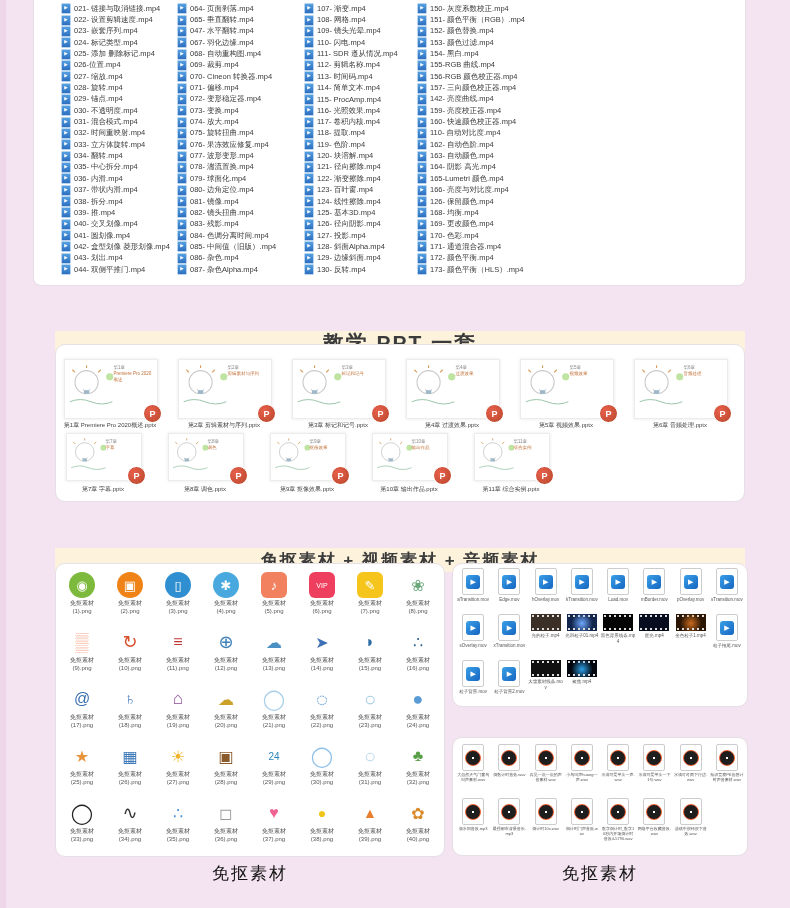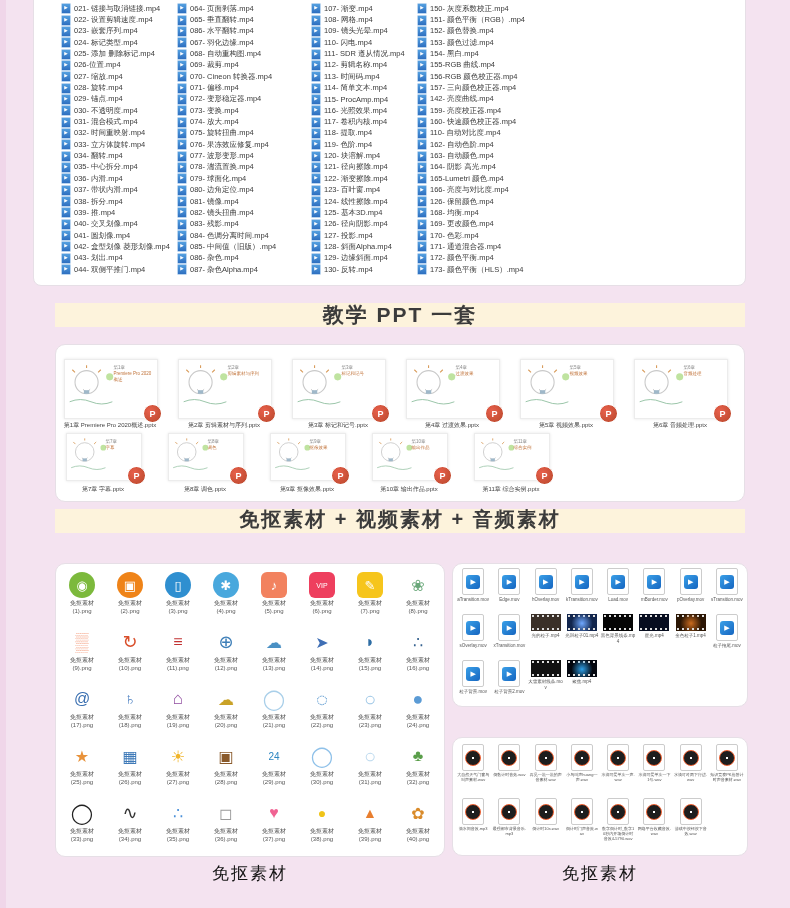--- a/index.html
+++ b/index.html
@@ -8,23 +8,23 @@
   .left-strip{position:absolute;left:0;top:0;width:6px;height:100%;background:#f0d6e9;}
   .panel{position:absolute;background:#fff;border:1px solid #e6dfe6;border-radius:10px;box-sizing:border-box;}
   
   .files-panel{left:33px;top:-18px;width:713px;height:304px;border-radius:8px;}
   .file-col{position:absolute;top:20px;}
   .file-item{height:11.35px;display:flex;align-items:center;white-space:nowrap;font-size:7.5px;color:#3a3a3a;}
   .file-ic{flex:0 0 auto;width:8px;height:9px;margin-right:3px;border:1px solid #b9d4ef;border-radius:1px;
            background:linear-gradient(#54a0e0,#2e6fc0);color:#fff;font-size:4.5px;line-height:8px;text-align:center;}
   
   .band{position:absolute;left:55px;width:690px;height:24px;background:#fdf3dc;color:#3b3b3b;font-weight:bold;
-        display:flex;align-items:center;justify-content:center;letter-spacing:2px;}
+        display:flex;align-items:center;justify-content:center;letter-spacing:2px;margin-top:28px;}
   .band1{top:303px;font-size:21px;}
-  .band2{top:509px;font-size:20px;align-items:flex-end;}
+  .band2{top:520px;font-size:17px;align-items:flex-end;}
   
   .ppt-panel{left:55px;top:344px;width:690px;height:158px;}
   .ppt-card{position:absolute;background:#fff;border:1px solid #ececec;box-shadow:0 0 3px rgba(0,0,0,.10);}
   .doodle{position:absolute;left:2px;top:2px;width:58%;height:85%;}
   .ppt-title{position:absolute;right:3px;top:5px;width:44%;font-size:4.5px;line-height:1.35;text-align:left;}
   .ppt-title .ch{color:#8a8a8a;display:block;}
   .ppt-title .tt{color:#c1733a;display:block;}
   .ppt-badge{position:absolute;right:-5px;bottom:-5px;width:17px;height:17px;border-radius:50%;
              background:radial-gradient(circle at 35% 35%,#e8604c,#b7472a);color:#fff;font-size:9px;font-weight:bold;
              display:flex;align-items:center;justify-content:center;border:1px solid #fff;}
@@ -178,21 +178,21 @@
         <div class="file-item">
           <span class="file-ic">▶</span>
           <span>064- 页面剥落.mp4</span>
         </div>
         <div class="file-item">
           <span class="file-ic">▶</span>
           <span>065- 垂直翻转.mp4</span>
         </div>
         <div class="file-item">
           <span class="file-ic">▶</span>
-          <span>086- 水平翻转.mp4</span>
+          <span>047- 水平翻转.mp4</span>
         </div>
         <div class="file-item">
           <span class="file-ic">▶</span>
           <span>067- 羽化边缘.mp4</span>
         </div>
         <div class="file-item">
           <span class="file-ic">▶</span>
           <span>068- 自动重构图.mp4</span>
         </div>
         <div class="file-item">
@@ -265,21 +265,21 @@
         </div>
         <div class="file-item">
           <span class="file-ic">▶</span>
           <span>086- 杂色.mp4</span>
         </div>
         <div class="file-item">
           <span class="file-ic">▶</span>
           <span>087- 杂色Alpha.mp4</span>
         </div>
       </div>
-      <div class="file-col" style="left: 277px;">
+      <div class="file-col" style="left: 270px;">
         <div class="file-item">
           <span class="file-ic">▶</span>
           <span>107- 渐变.mp4</span>
         </div>
         <div class="file-item">
           <span class="file-ic">▶</span>
           <span>108- 网格.mp4</span>
         </div>
         <div class="file-item">
           <span class="file-ic">▶</span>

